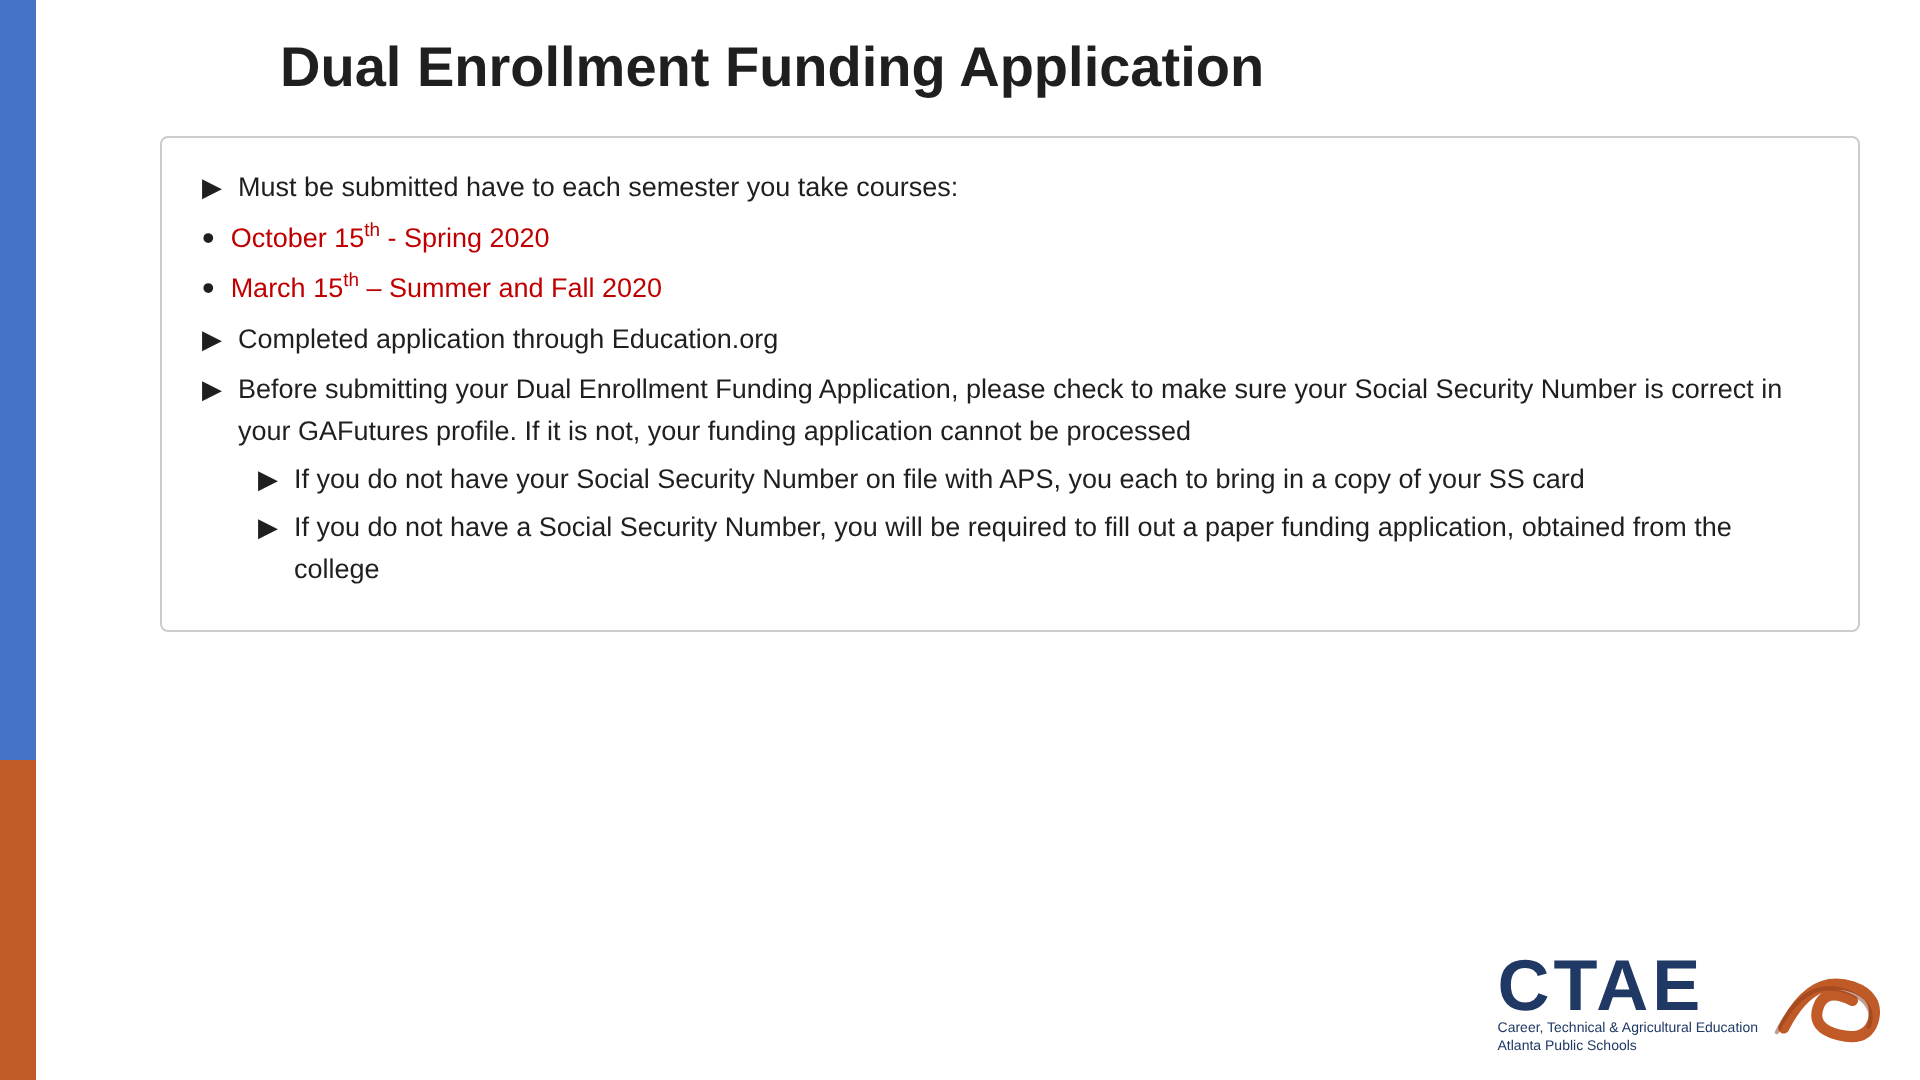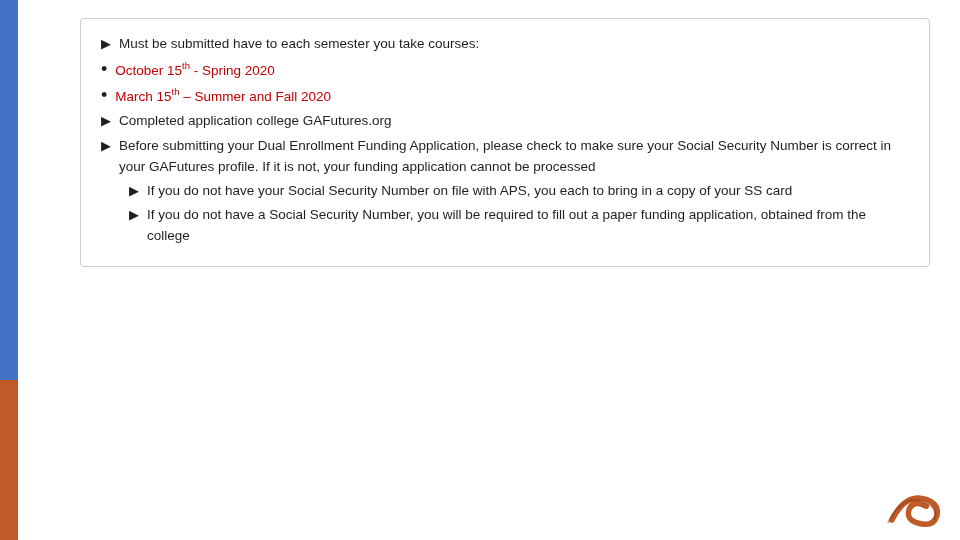--- a/index.html
+++ b/index.html
@@ -158,20 +158,21 @@
 </head>
 <body>
 
 <div class="left-bar">
   <div class="left-bar-top"></div>
   <div class="left-bar-bottom"></div>
 </div>
 
 <div class="main-content">
 
+  <div class="page-title">Dual Enrollment Funding Application</div>
 
   <div class="content-box">
     <ul class="bullet-list">
 
       <li>
         <span class="bullet-arrow">▶</span>
         <span class="text-content">Must be submitted have to each semester you take courses:</span>
       </li>
 
       <li>
@@ -183,21 +184,21 @@
 
       <li>
         <span class="bullet-dot">•</span>
         <span class="text-content text-red">
           March 15<sup>th</sup> – Summer and Fall 2020
         </span>
       </li>
 
       <li>
         <span class="bullet-arrow">▶</span>
-        <span class="text-content">Completed application college GAFutures.org</span>
+        <span class="text-content">Completed application through Education.org</span>
       </li>
 
       <li style="flex-direction: column; align-items: flex-start;">
         <div style="display:flex; align-items:flex-start;">
           <span class="bullet-arrow">▶</span>
           <span class="text-content">Before submitting your Dual Enrollment Funding Application, please check to make sure your Social Security Number is correct in your GAFutures profile. If it is not, your funding application cannot be processed</span>
         </div>
 
         <ul class="sub-list">
           <li>
@@ -209,18 +210,23 @@
             <span class="text-content">If you do not have a Social Security Number, you will be required to fill out a paper funding application, obtained from the college</span>
           </li>
         </ul>
       </li>
 
     </ul>
   </div>
 </div>
 
 <div class="ctae-logo">
+  <div class="ctae-text-block">
+    <span class="ctae-letters">CTAE</span>
+    <span class="ctae-sub">Career, Technical &amp; Agricultural Education</span>
+    <span class="ctae-sub">Atlanta Public Schools</span>
+  </div>
 
   <svg class="ctae-swirl" viewBox="0 0 80 55" xmlns="http://www.w3.org/2000/svg">
     <path d="M10,45 Q30,5 60,15 Q80,22 75,40 Q70,55 50,50 Q30,45 35,30 Q40,15 60,25" stroke="#C05A27" stroke-width="8" fill="none" stroke-linecap="round"></path>
     <path d="M5,48 Q25,8 55,18 Q78,26 72,44" stroke="#8B3A1A" stroke-width="3" fill="none" stroke-linecap="round" opacity="0.5"></path>
   </svg>
 </div>
 
 </body></html>

